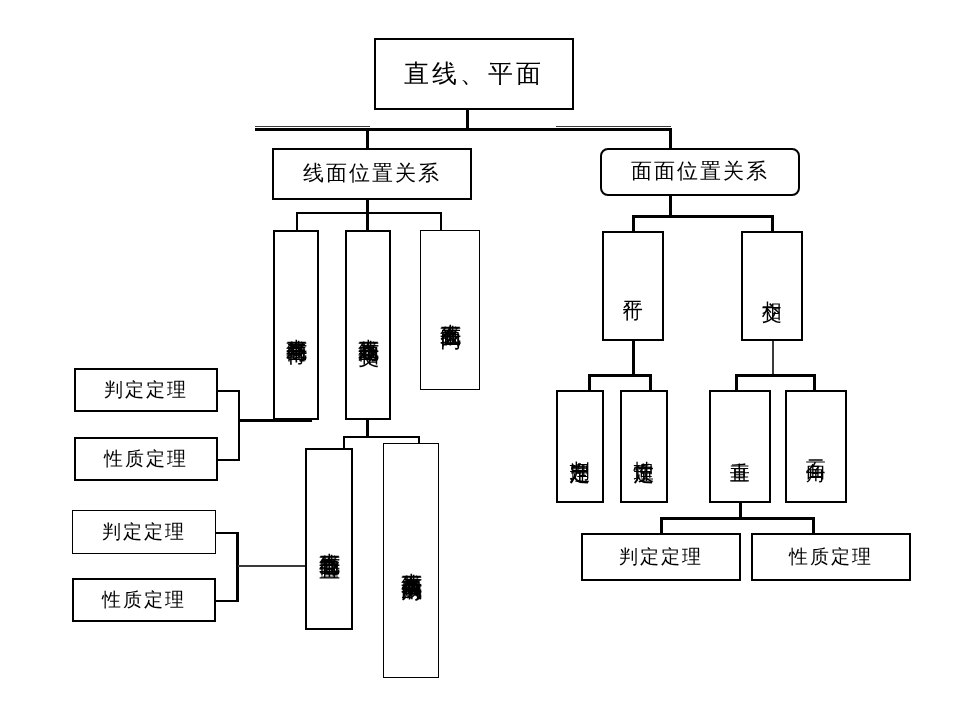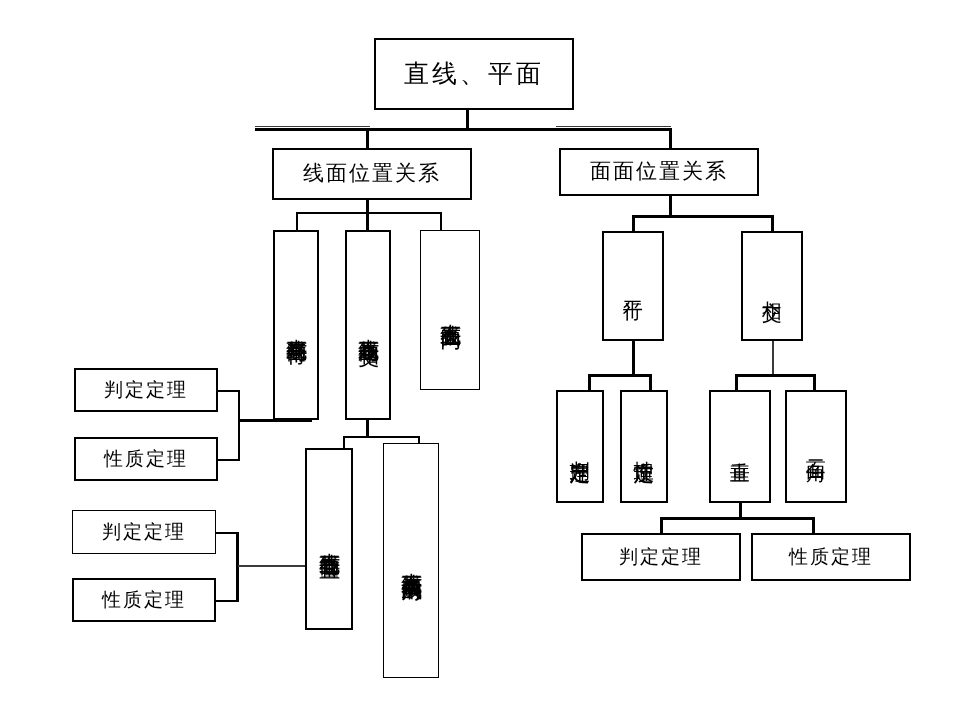--- a/index.html
+++ b/index.html
@@ -126,21 +126,21 @@
   <div class="connector" style="left:812px; top:517px; width:3px; height:17px;"></div>
 
   <div class="node root" style="left:374px; top:38px; width:200px; height:72px;">
     <span class="lbl">直线、平面</span>
   </div>
 
   <div class="node lvl2" style="left:272px; top:148px; width:200px; height:52px;">
     <span class="lbl">线面位置关系</span>
   </div>
 
-  <div class="node lvl2" style="left:559px; top:148px; width:200px; height:48px;">
+  <div class="node lvl2" style="left:600px; top:148px; width:200px; height:48px;border-radius:8px;">
     <span class="lbl">面面位置关系</span>
   </div>
 
   <div class="node vert vtxt-lg" style="left:273px; top:230px; width:46px; height:190px;">
     <span class="lbl">直线与平面平行</span>
   </div>
 
   <div class="node vert vtxt-lg" style="left:345px; top:230px; width:46px; height:190px;">
     <span class="lbl">直线与平面相交</span>
   </div>

